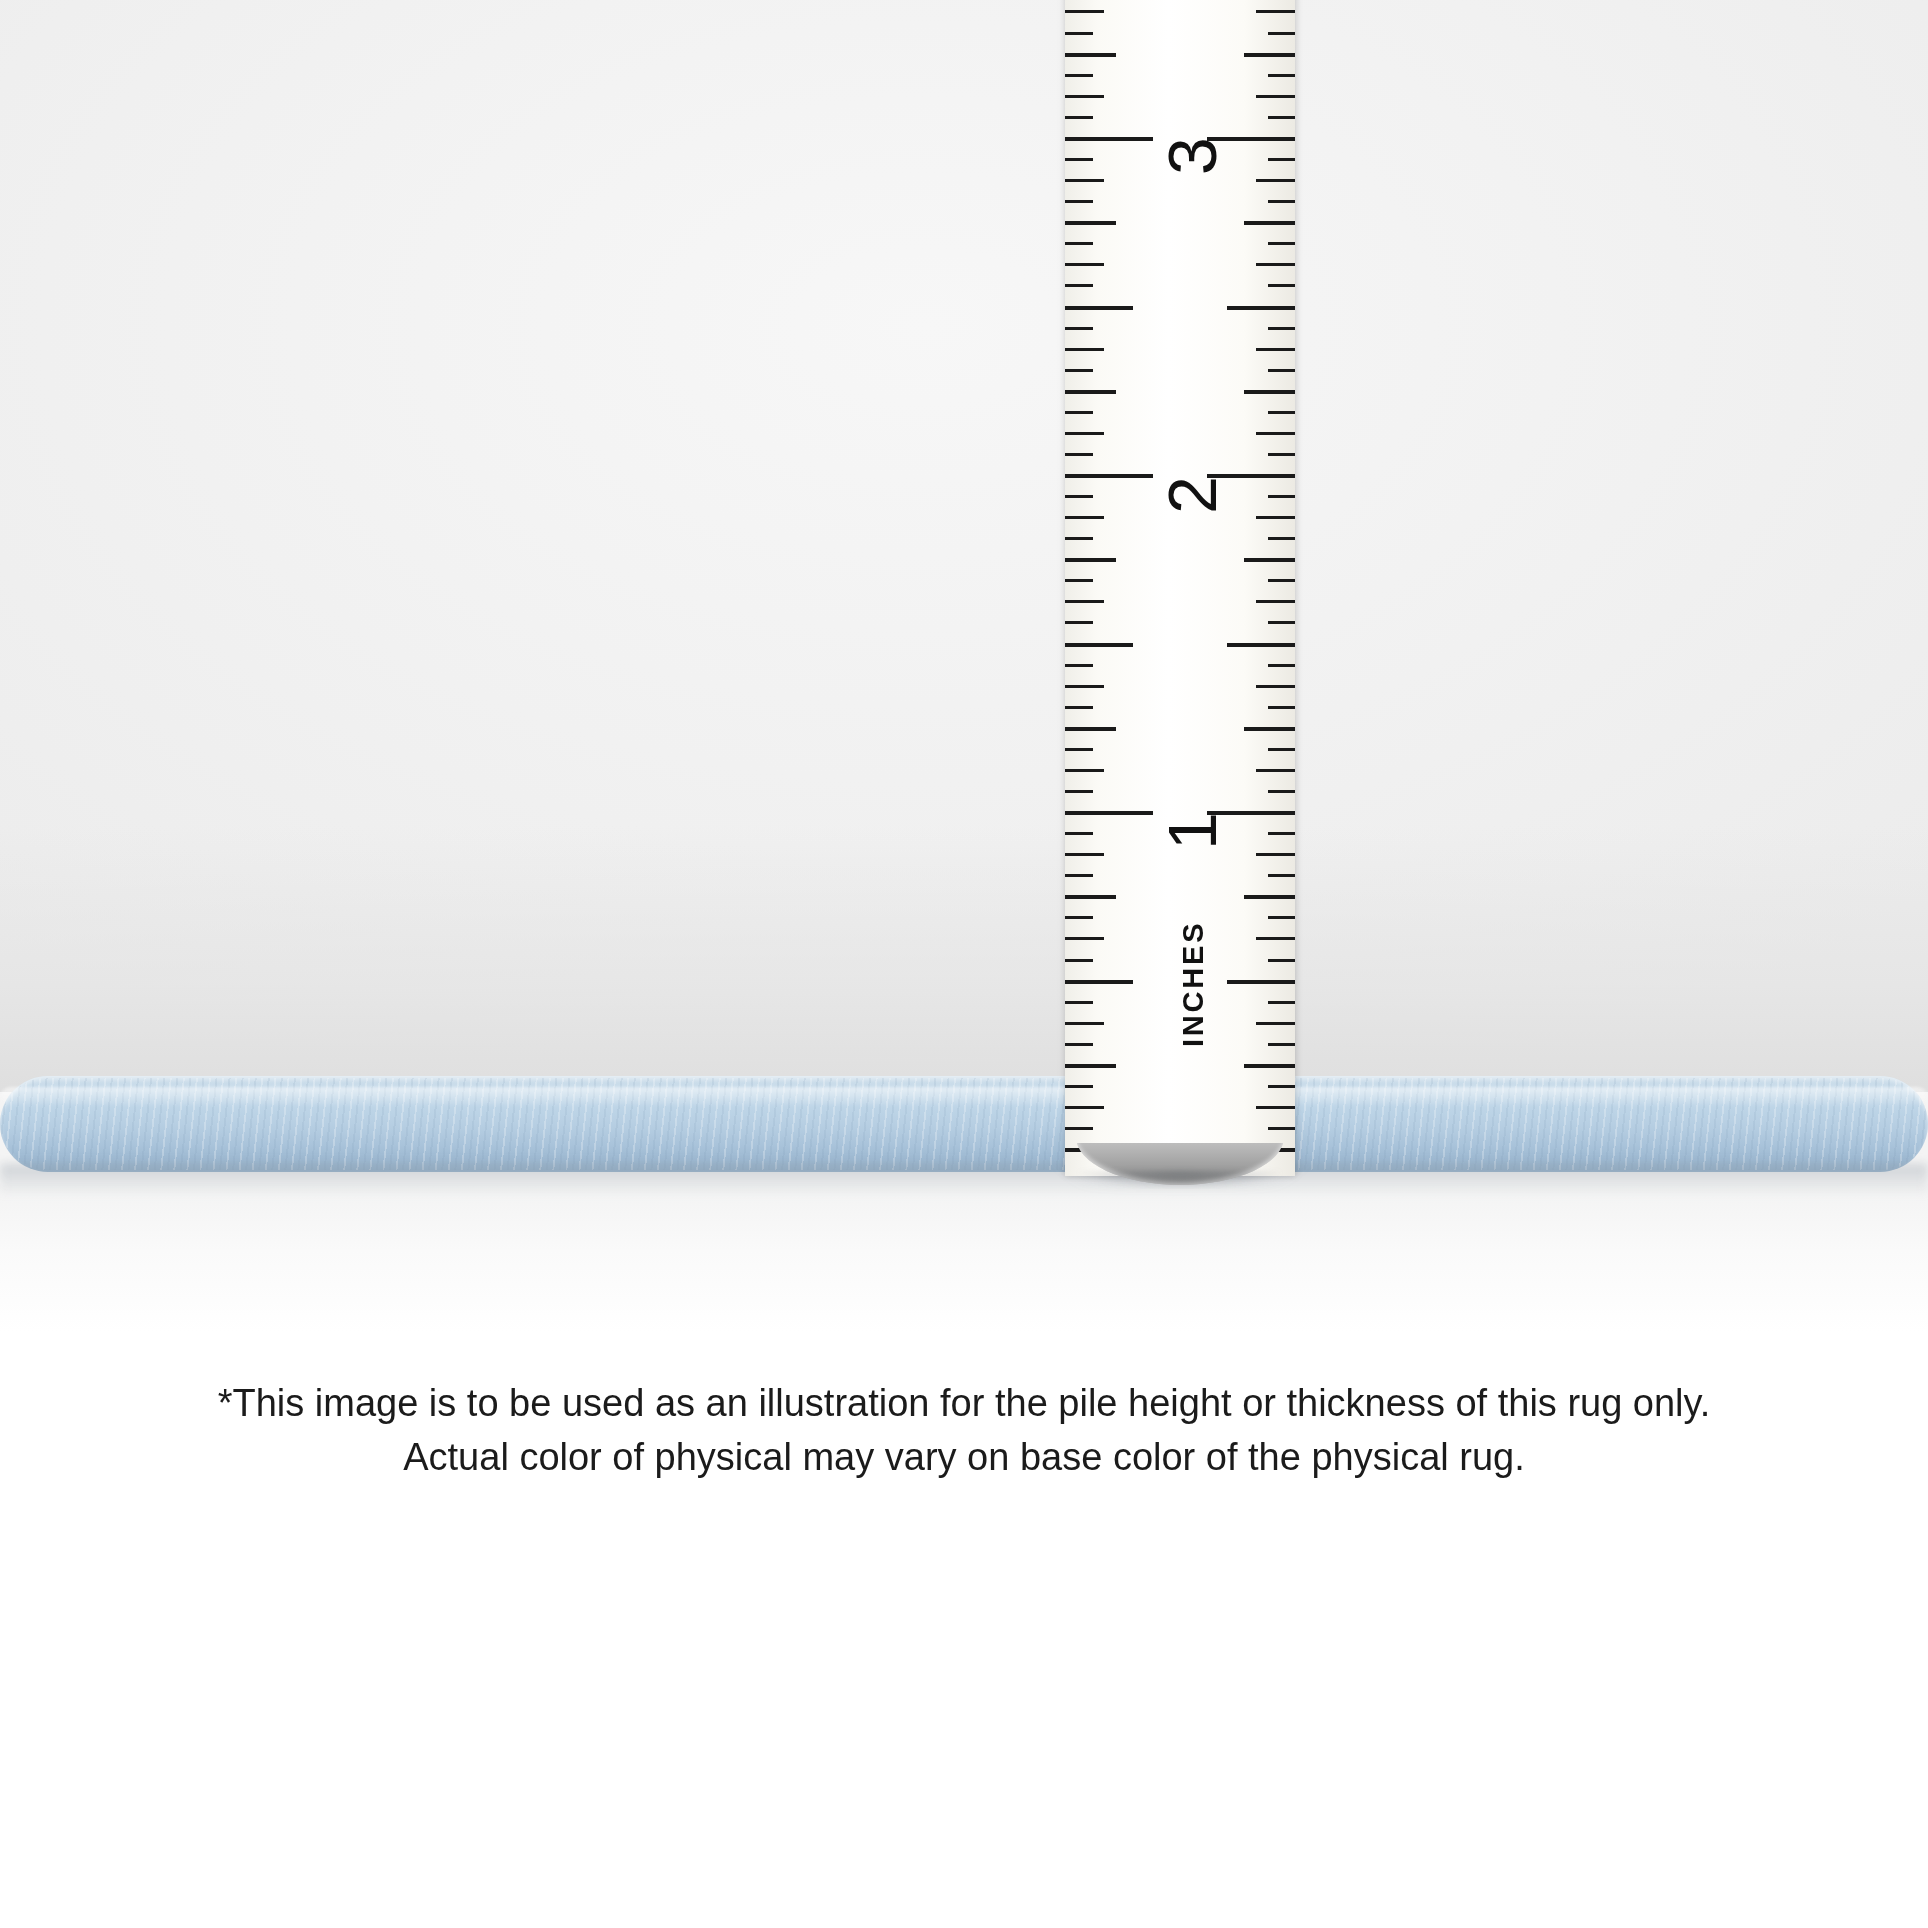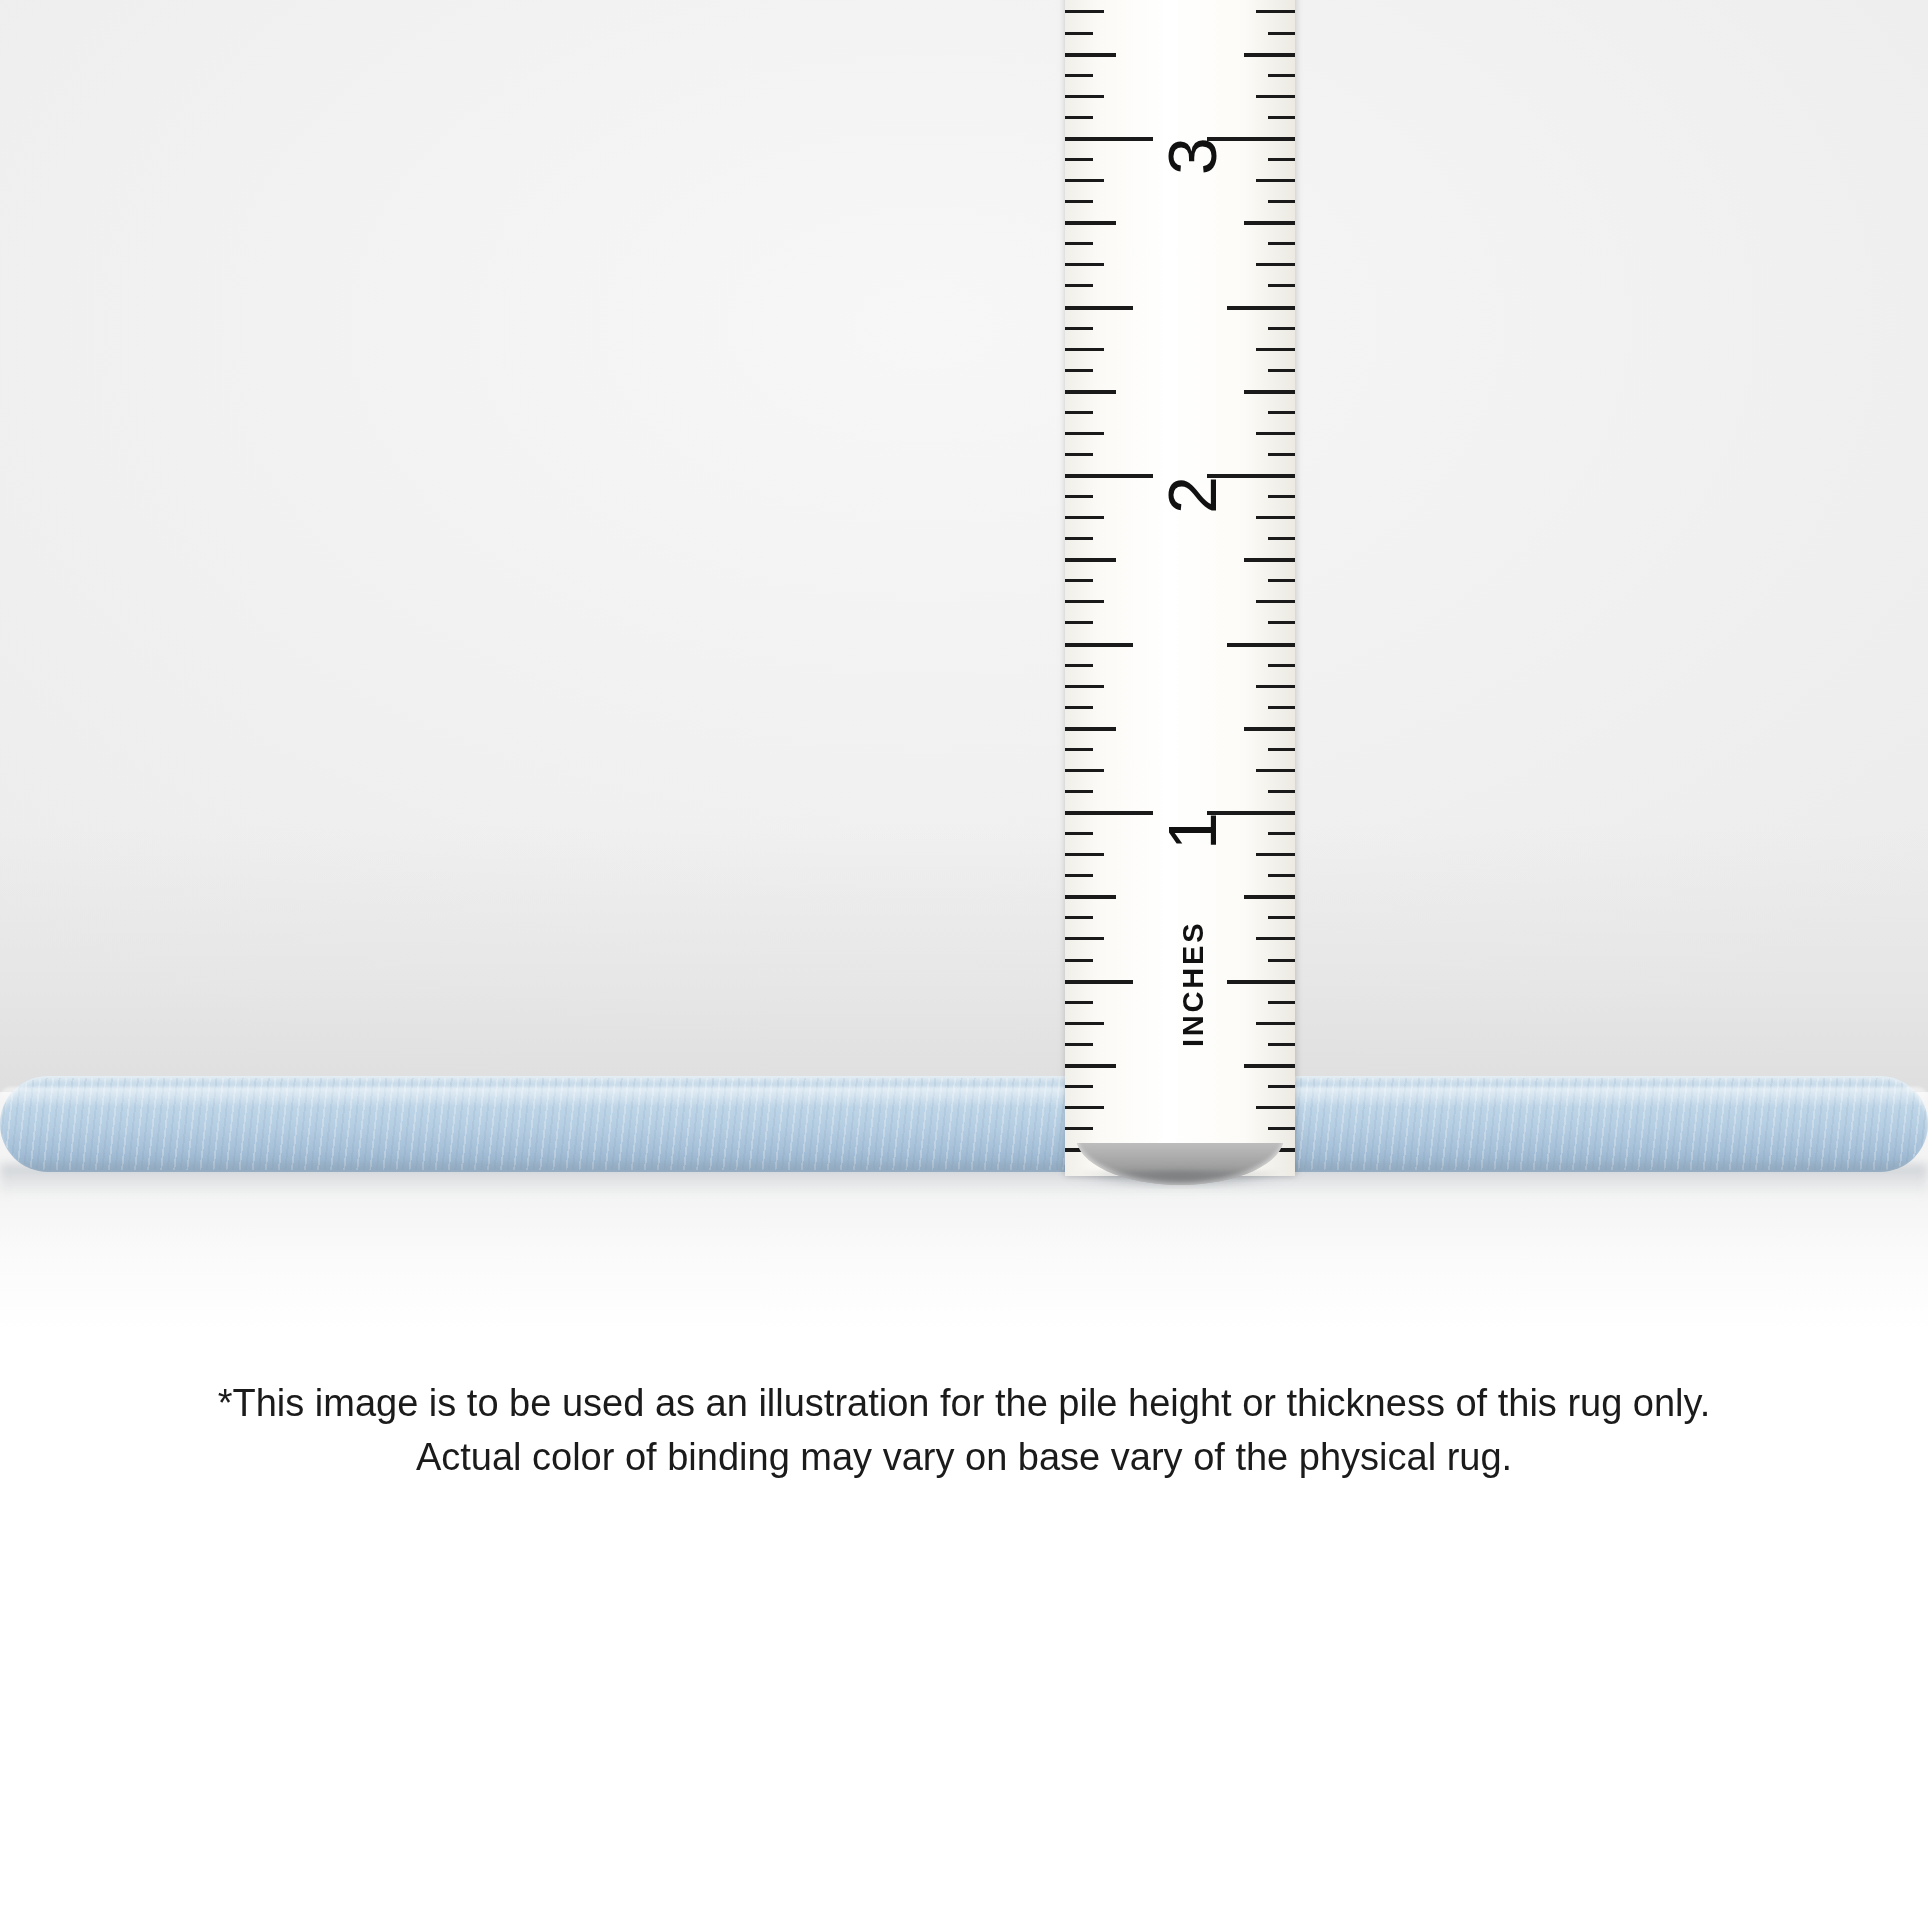--- a/index.html
+++ b/index.html
@@ -380,17 +380,17 @@
 
     <div class="ruler-tang">
       <div class="metal"></div>
       <div class="metal-shadow"></div>
     </div>
 
   </div>
 
   <div class="caption">
     <span class="line">*This image is to be used as an illustration for the pile height or thickness of this rug only.</span>
-    <span class="line">Actual color of binding may vary on base vary of the physical rug.</span>
+    <span class="line">Actual color of physical may vary on base color of the physical rug.</span>
   </div>
 
 </div>
 
 
 </body></html>

